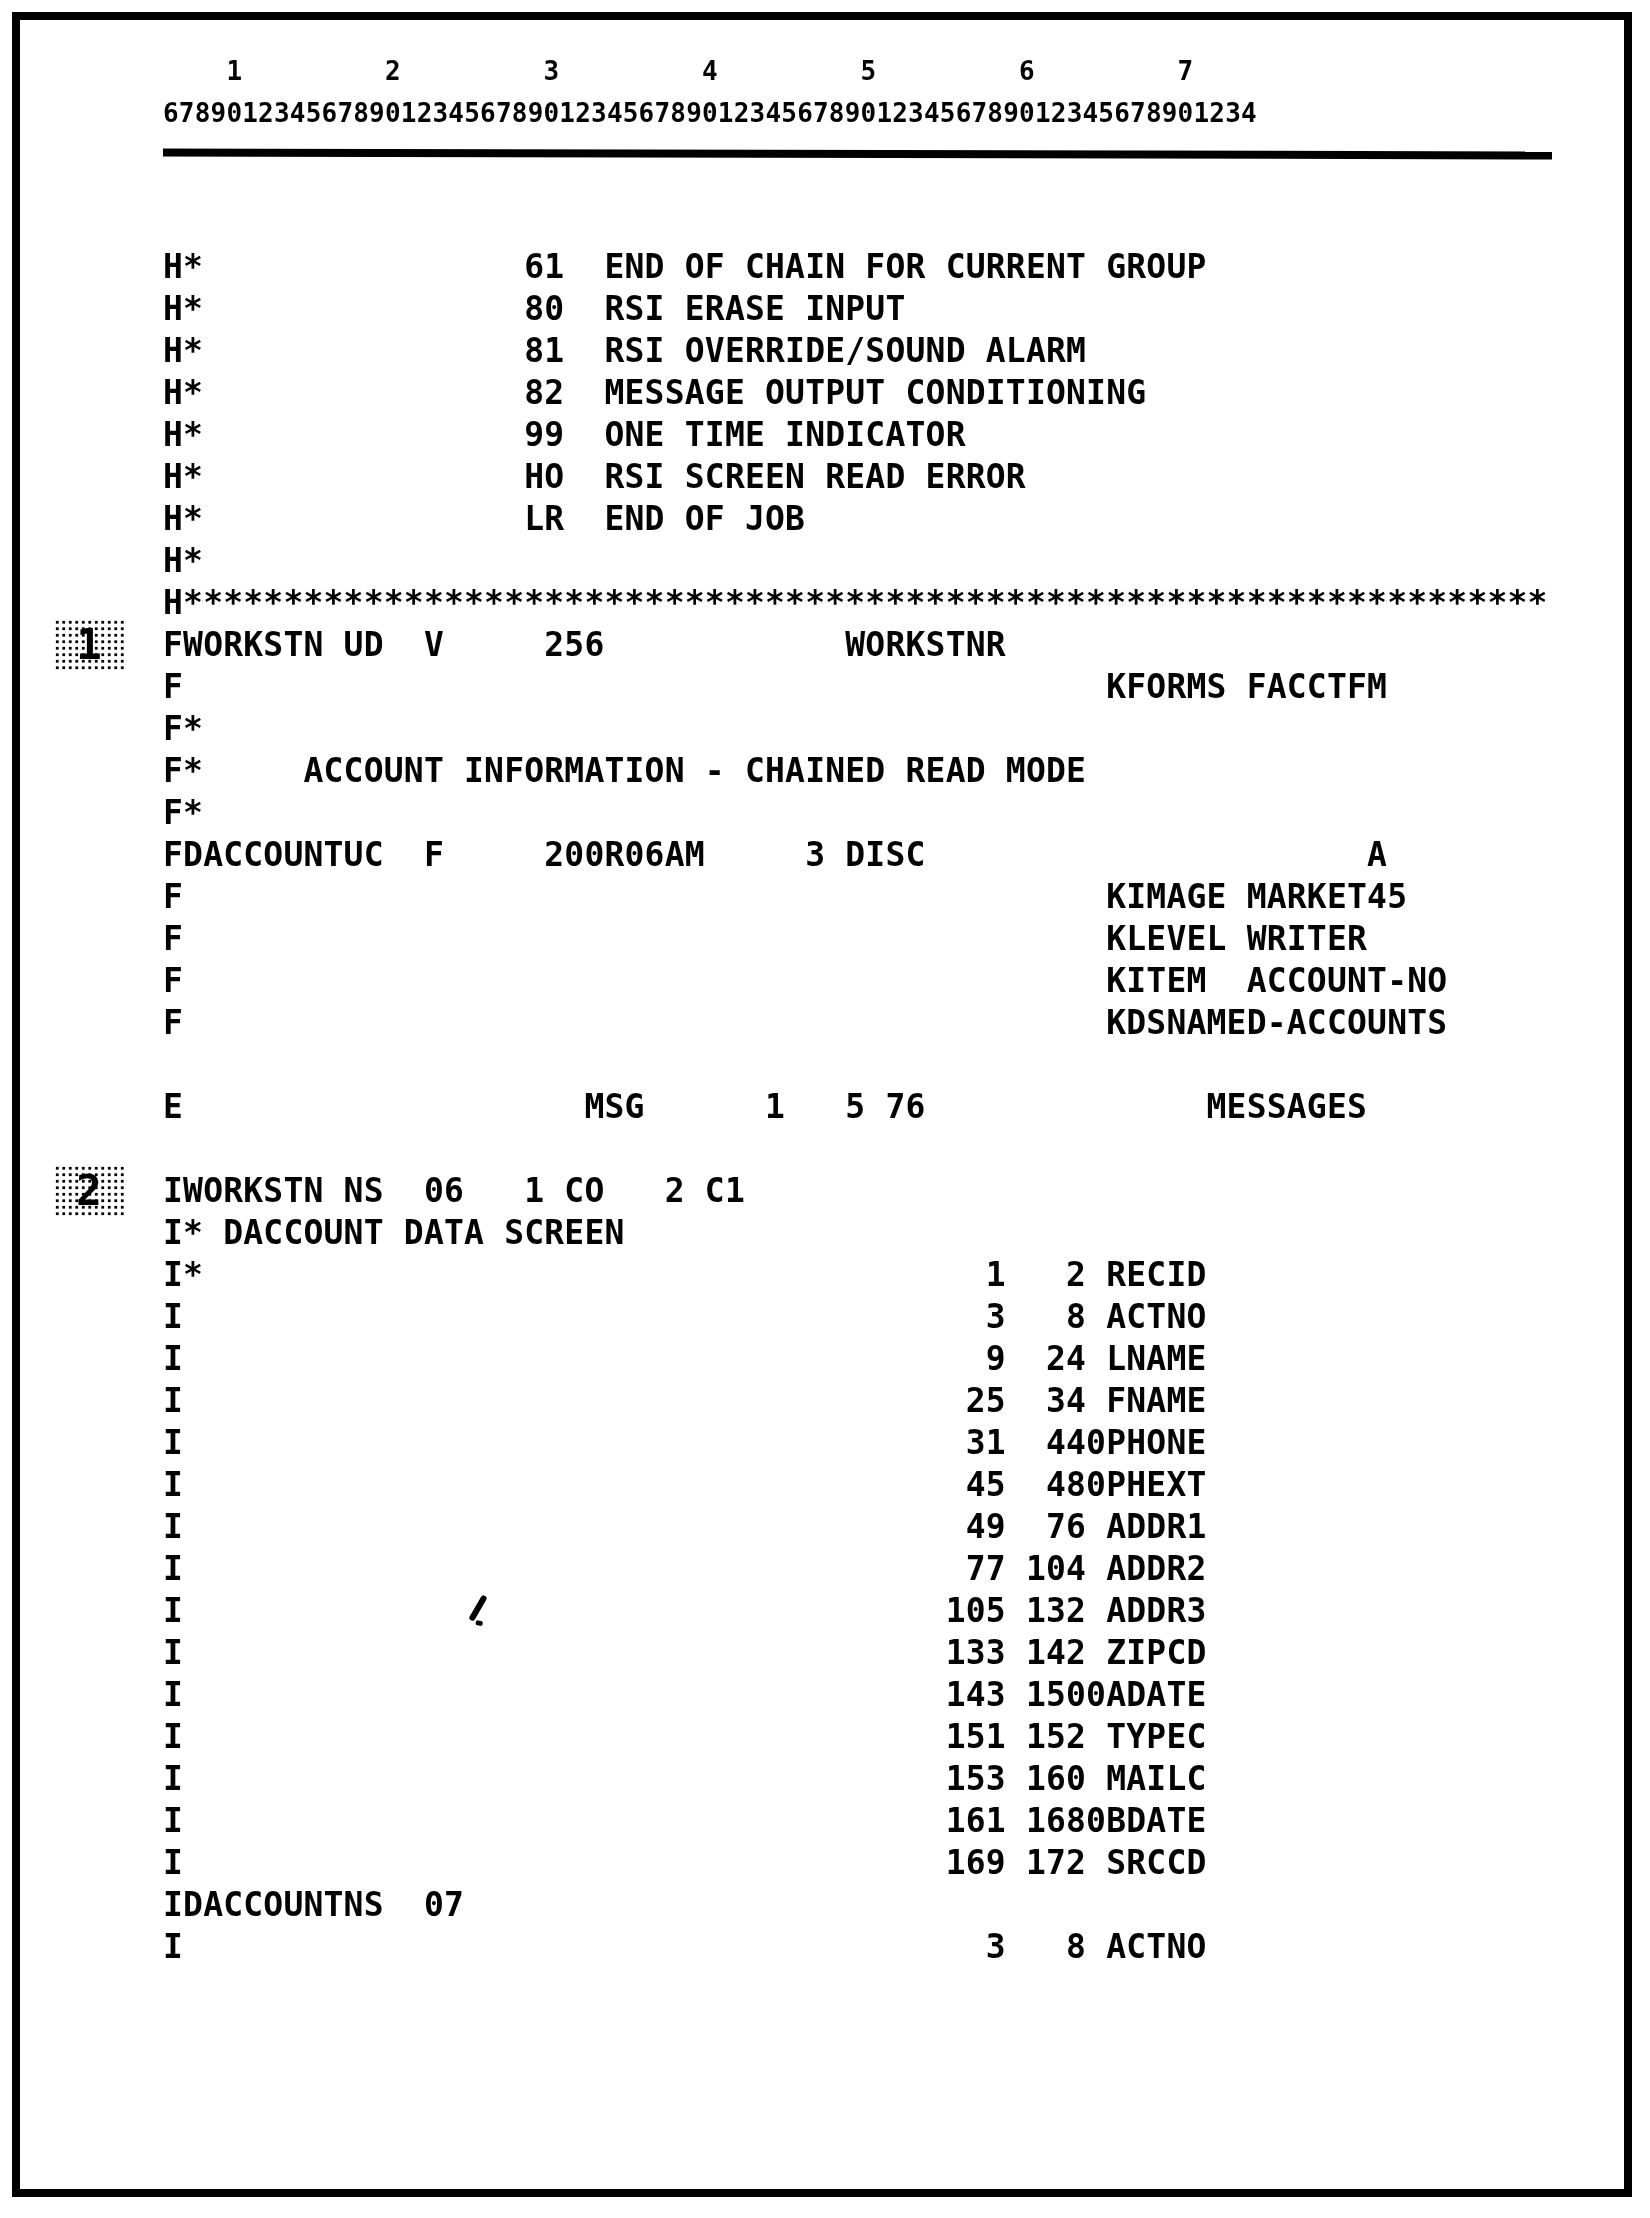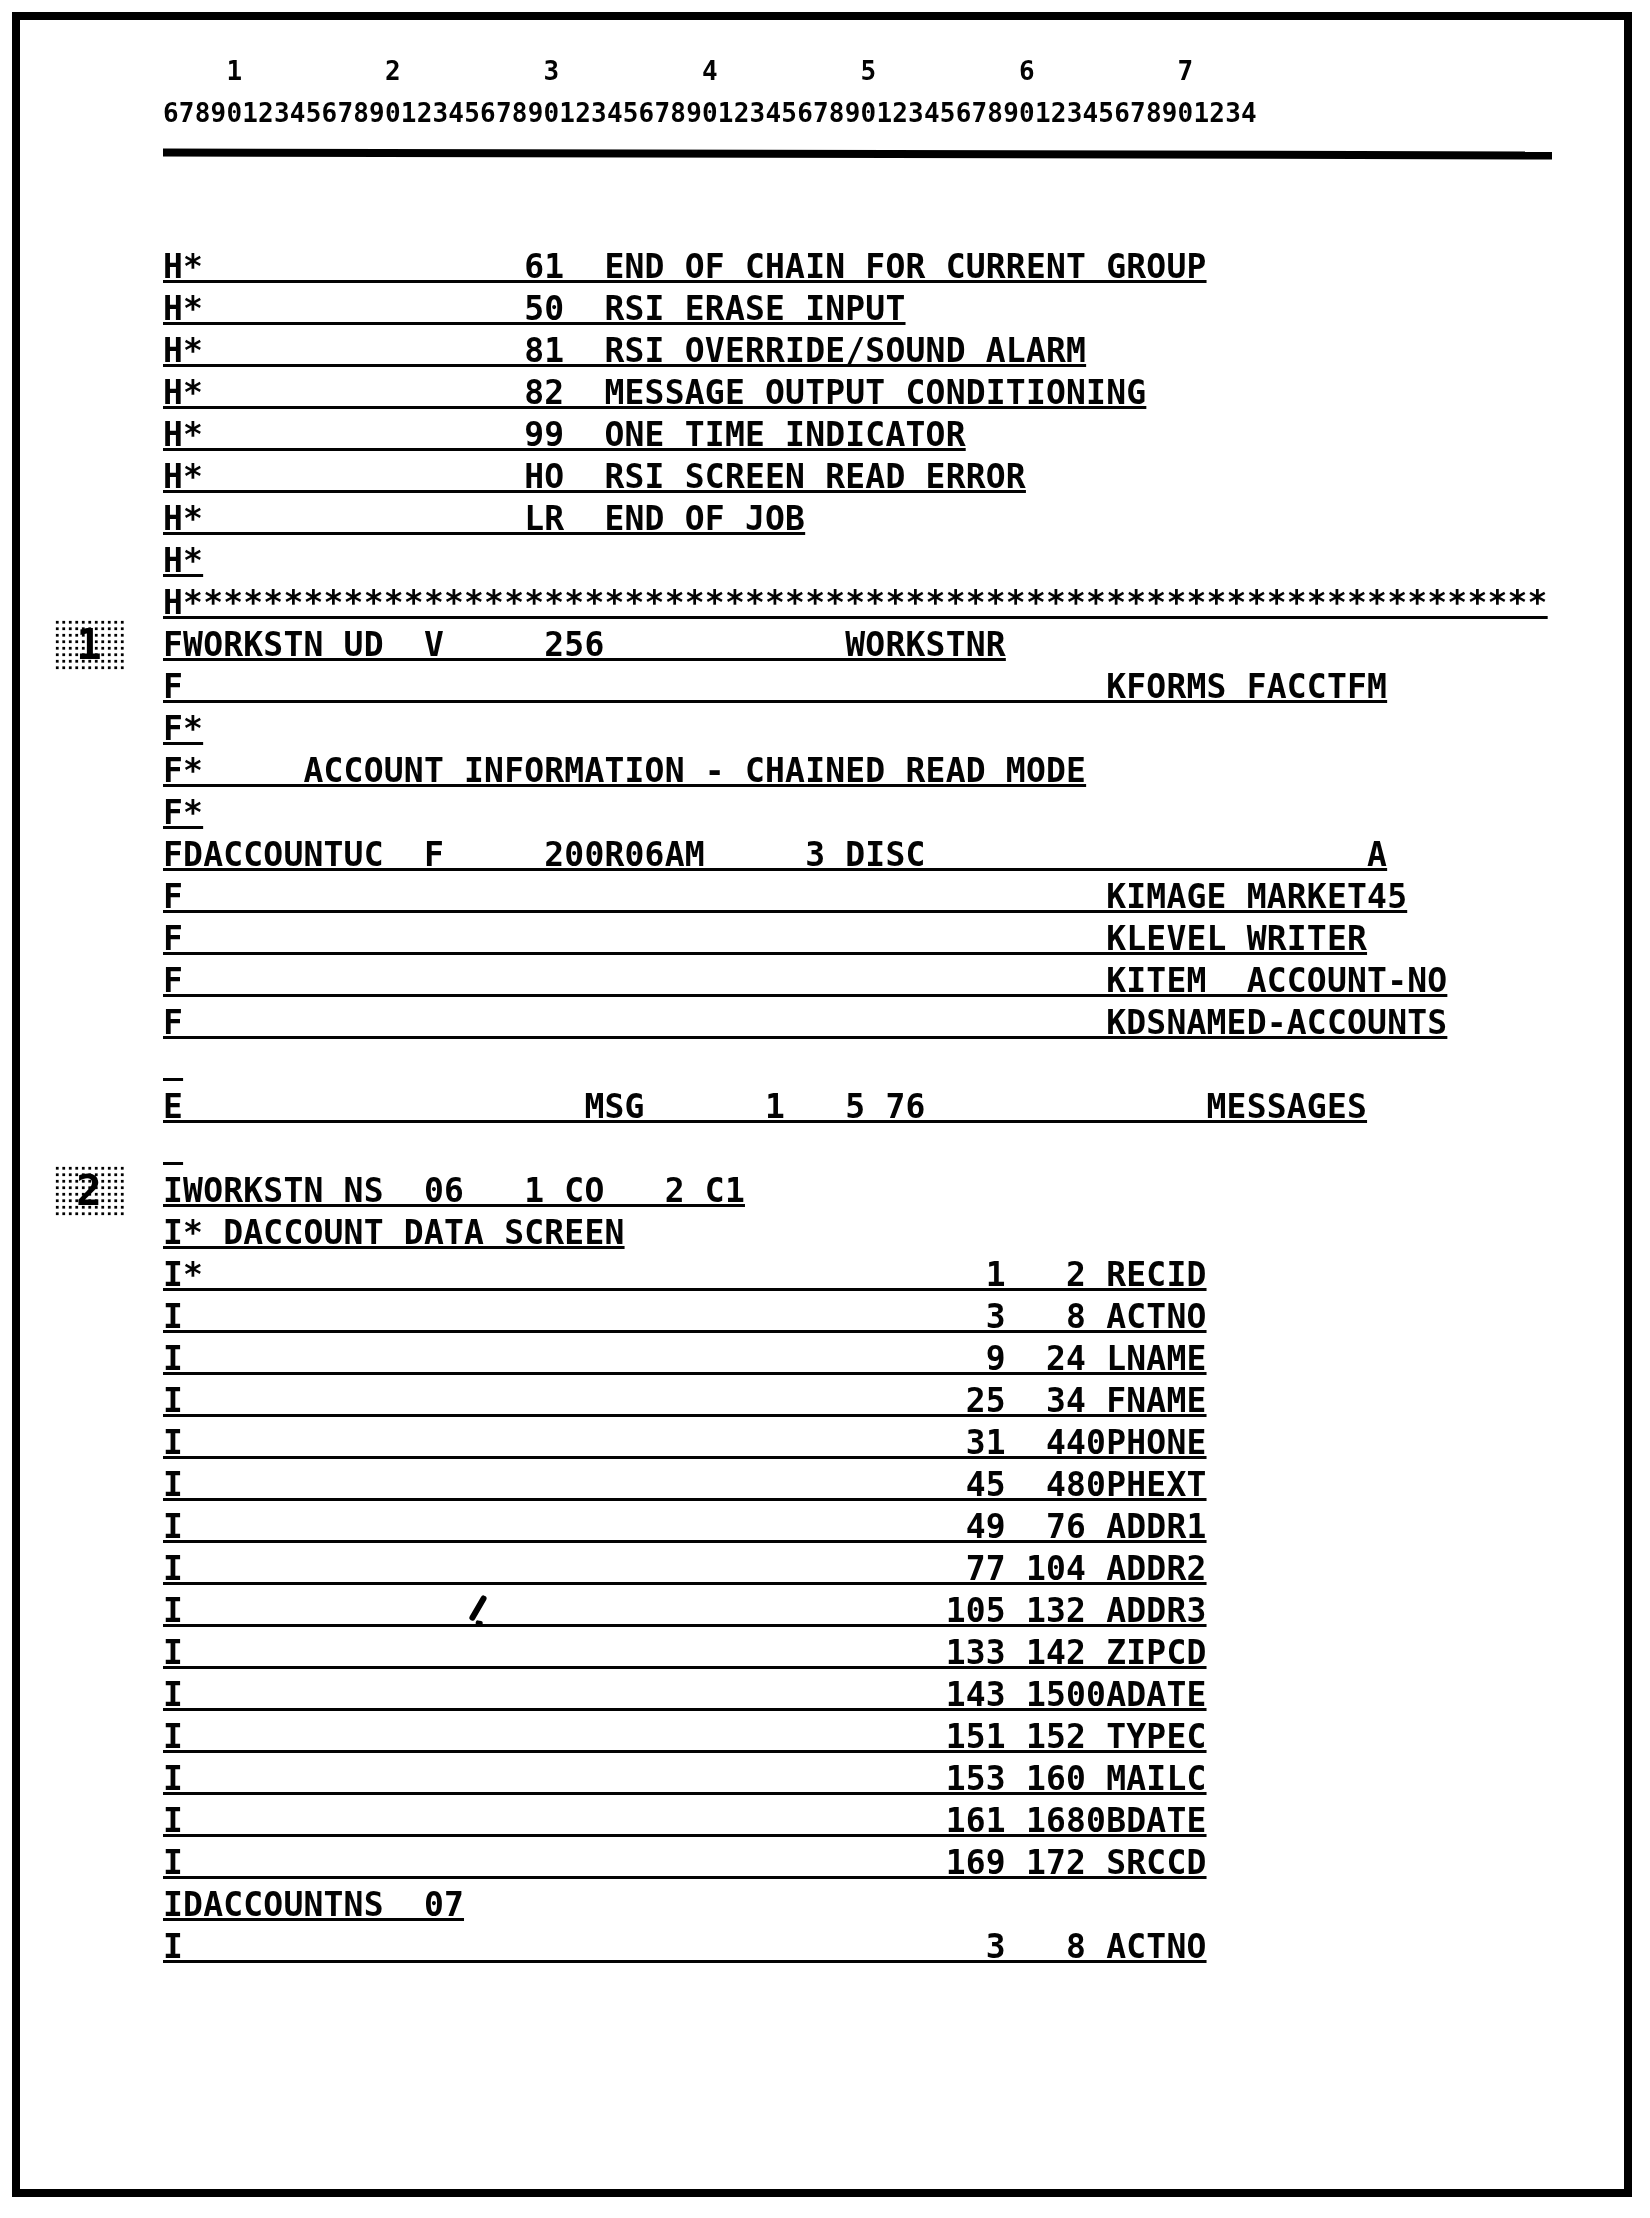--- a/index.html
+++ b/index.html
@@ -29,21 +29,21 @@
     font-size: 26px;
     line-height: 42px;
     letter-spacing: 0.2px;
   }
   .top-rule {
     margin-top: 16px;
     width: 1389px; height: 8.3px;
     background: #000;
     transform: rotate(0.12deg);
   }
-  .listing { margin-top: 88px; text-decoration: underline; }
+  .listing { margin-top: 88px; }
   .line {
     position: relative;
     min-height: 42px;
   }
   .line-text {
     display: block;
     white-space: pre;
     font-size: 33px;
     line-height: 42px;
     letter-spacing: 0.2px;
@@ -84,21 +84,21 @@
 
 <div class="content">
   <div class="pre-line">    1         2         3         4         5         6         7</div>
   <div class="pre-line">678901234567890123456789012345678901234567890123456789012345678901234</div>
   <div class="top-rule"></div>
   <div class="listing">
       <div class="line">
         <span class="line-text">H*                61  END OF CHAIN FOR CURRENT GROUP</span>
       </div>
       <div class="line">
-        <span class="line-text">H*                50  RSI ERASE INPUT</span>
+        <span class="line-text">H*                80  RSI ERASE INPUT</span>
       </div>
       <div class="line">
         <span class="line-text">H*                81  RSI OVERRIDE/SOUND ALARM</span>
       </div>
       <div class="line">
         <span class="line-text">H*                82  MESSAGE OUTPUT CONDITIONING</span>
       </div>
       <div class="line">
         <span class="line-text">H*                99  ONE TIME INDICATOR</span>
       </div>

